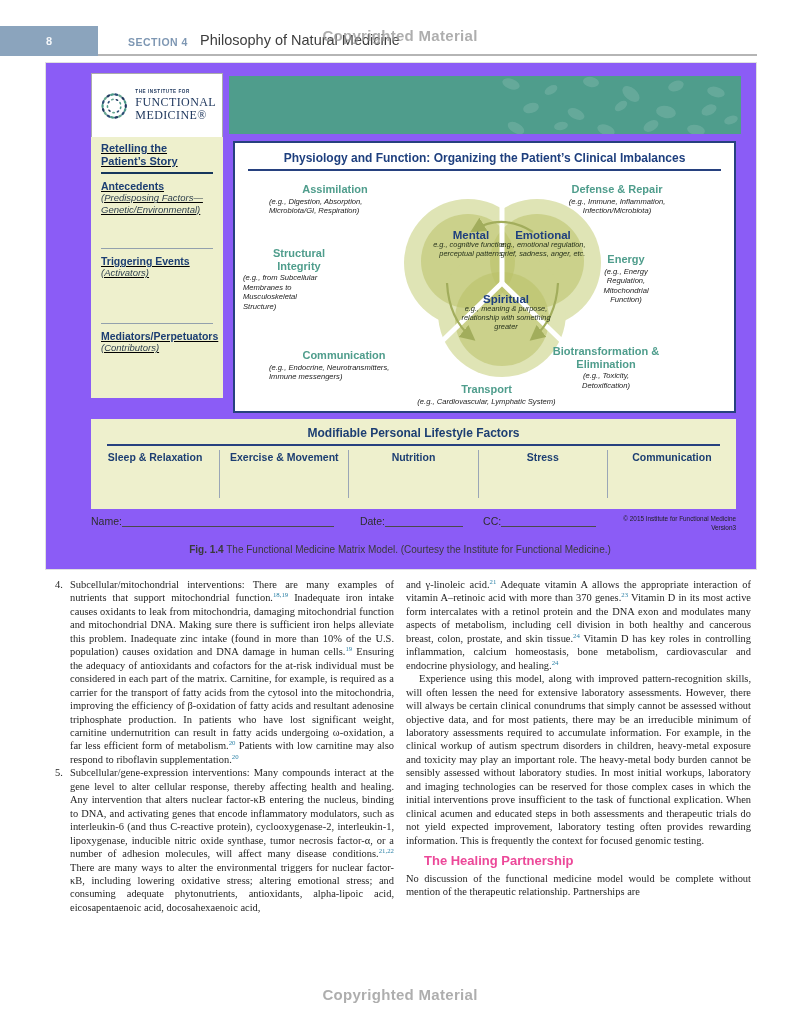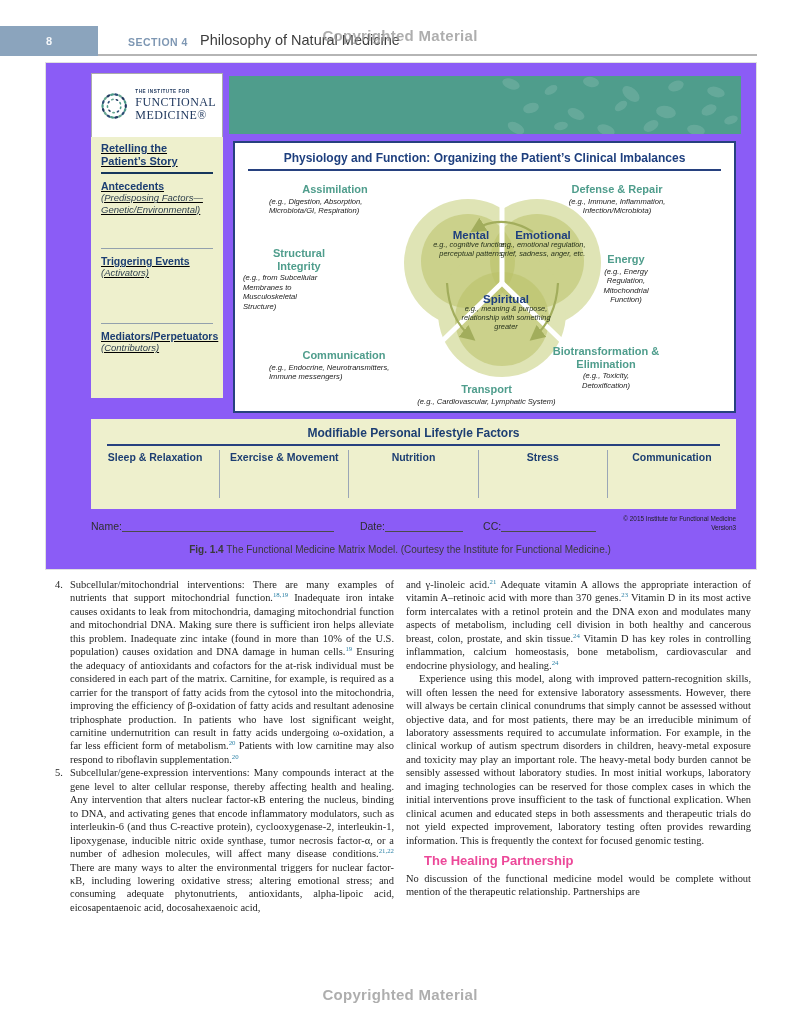--- a/index.html
+++ b/index.html
@@ -60,21 +60,21 @@
   .cnode-label { color:#1e3f7e; font-size:11.5px; font-weight:bold; }
   .cnode-desc { color:#26321c; font-size:7.4px; font-style:italic; line-height:1.2; }
 
   .lifestyle { position:absolute; left:45px; top:356px; width:645px; height:90px; background:#eef0cd; }
   .ls-title { margin-top:7px; text-align:center; color:#1c3e72; font-size:12px; font-weight:bold; }
   .ls-rule { height:2px; background:#27417f; margin:4px 16px 0 16px; }
   .ls-cols { display:flex; height:56px; }
   .ls-col { flex:1; text-align:center; padding-top:5px; color:#1c3e72; font-size:10.5px; font-weight:bold; }
   .ls-sep { width:1px; background:#9aa6b6; height:48px; margin-top:4px; }
 
-  .form-row { position:absolute; left:45px; top:452px; width:645px; display:flex; align-items:flex-end; }
+  .form-row { position:absolute; left:45px; top:452px; width:645px; display:flex; align-items:flex-start; }
   .form-label { font-size:10.5px; color:#2e2e2e; }
   .uline { border-bottom:1.2px solid #4a4a4a; height:12px; }
   .u-name { width:212px; } .u-date { width:78px; } .u-cc { width:95px; }
   .gap1 { width:26px; } .gap2 { width:20px; }
   .form-copy { margin-left:auto; text-align:right; font-size:6.4px; line-height:1.35; color:#1e1e1e; }
 
   .caption { position:absolute; left:50px; top:544px; width:700px; text-align:center;
              font-size:10px; color:#3a3a3a; }
   .caption b { font-weight:bold; }
 

